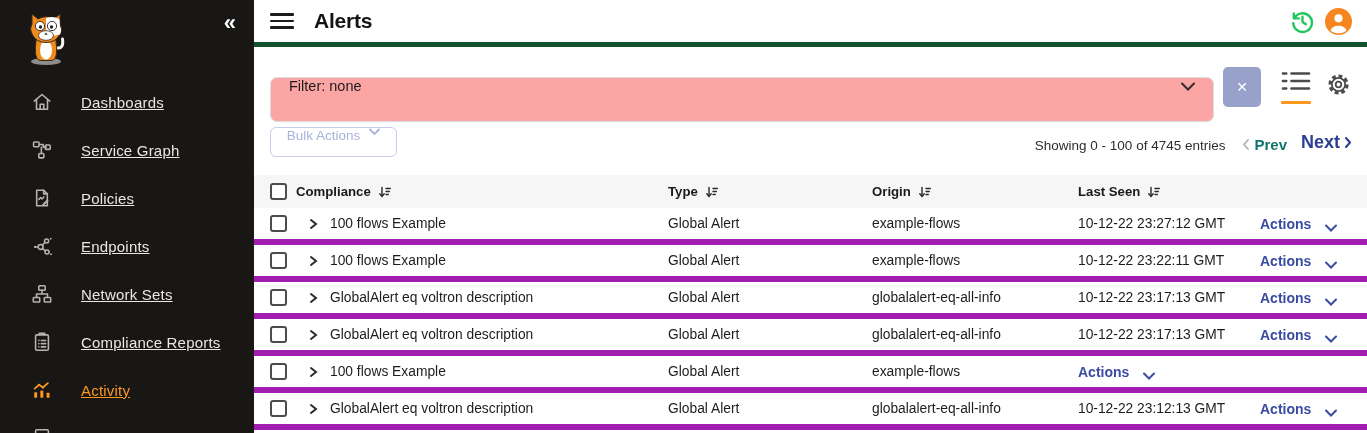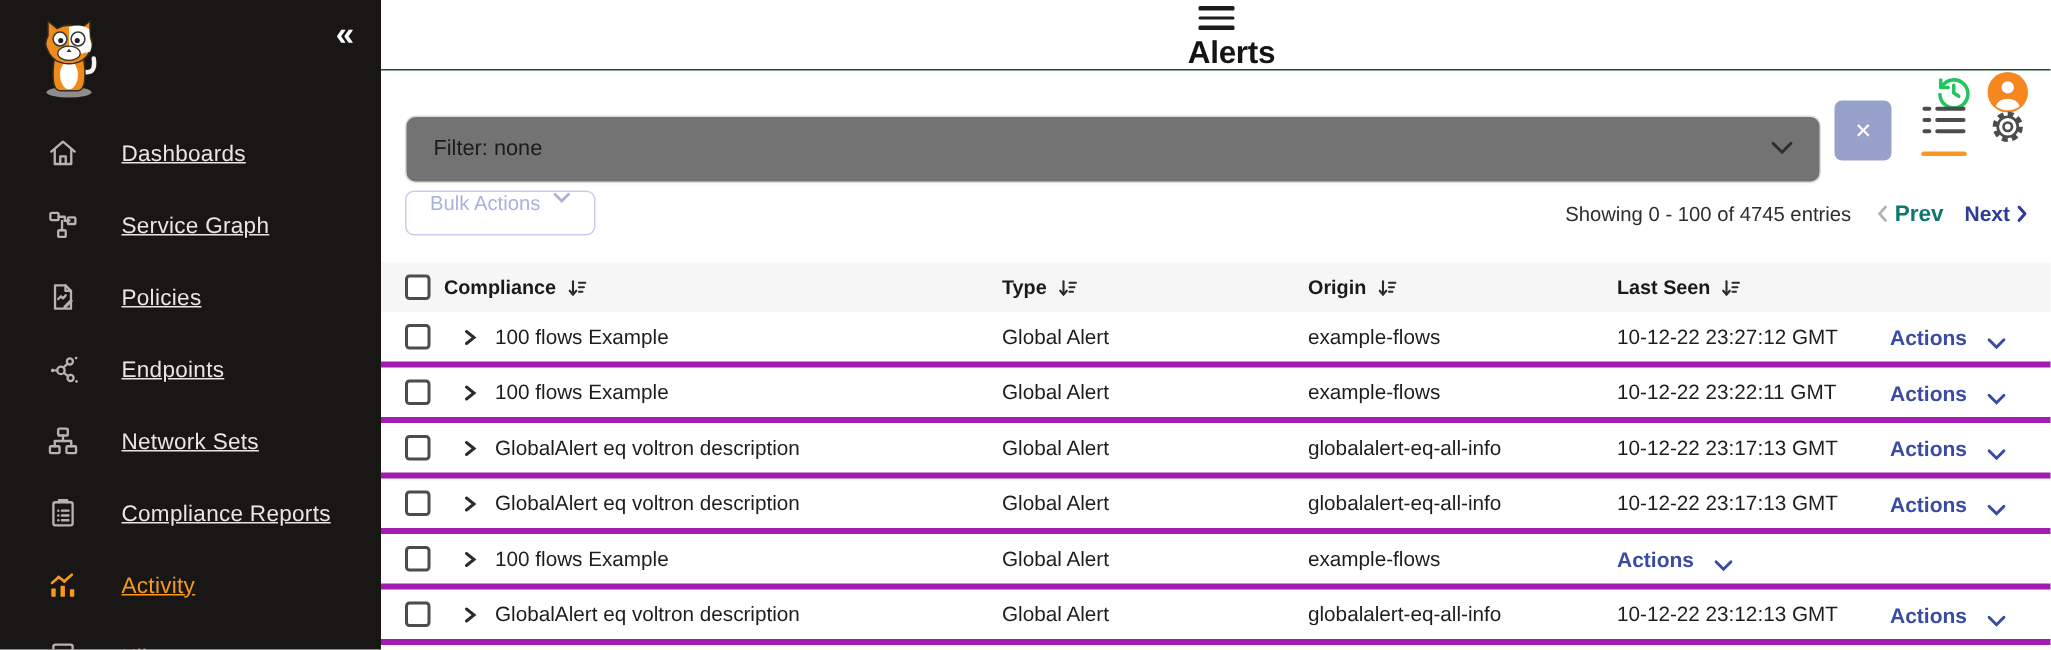--- a/index.html
+++ b/index.html
@@ -19,60 +19,60 @@
     align-items:center; justify-content:center; }
   .nav-item .nlabel { margin-left:27px; font-size:15px; color:#e9e6e3;
     letter-spacing:.2px; white-space:nowrap;text-decoration:underline; }
   .nav-item.active .nlabel { color:#f9981d; }
   .nicon svg { stroke:#b7b3ae; fill:none; stroke-width:1.7; stroke-linecap:round; stroke-linejoin:round; }
   .nav-item.active .nicon svg { stroke:#f9981d; }
 
   
   .main { position:absolute; left:254px; top:0; width:1113px; height:433px; background:#fff; }
 
-  .topbar { height:47px; border-bottom:1px solid #14532d; display:flex;
-    align-items:center; padding:0 15px 0 16px;flex-direction:column; }
+  .topbar { height:47px; border-bottom:5px solid #14532d; display:flex;
+    align-items:center; padding:0 15px 0 16px; }
   .hamburger { width:24px; cursor:pointer; }
   .hamburger div { height:2.6px; background:#1b1b1b; border-radius:1px; margin:4px 0; }
   .page-title { margin-left:20px; font-size:21px; font-weight:800; color:#141414; letter-spacing:-.2px; }
   .topbar-right { margin-left:auto; display:flex; align-items:center; gap:9px; }
   .icon-btn { cursor:pointer; display:flex; align-items:center; }
 
   .filter-row { margin:17px 16px 0 16px; display:flex; align-items:center; height:45px; }
   .filter-select { width:950px; height:45px; border:1px solid #dcdcde; border-radius:7px;
-    display:flex; align-items:center; justify-content:space-between; padding:0 18px;
-    font-size:14.5px; color:#1b1b1b; cursor:pointer; background:#737373;
+    display:flex; align-items:flex-start; justify-content:space-between; padding:0 18px;
+    font-size:14.5px; color:#1b1b1b; cursor:pointer; background:#fca5a5;
     box-shadow:0 1px 1px rgba(0,0,0,.02);margin-top:25px; }
   .clear-btn { margin-left:9px; width:38px; height:40px; background:#98a1c9; color:#fff;
     border:none; border-radius:5px; font-size:14px; cursor:pointer;
     display:flex; align-items:center; justify-content:center; }
   .view-toggle { margin-left:20px; display:flex; flex-direction:column; align-items:center;
     cursor:pointer; }
   .view-toggle .bar { width:30px; height:3px; background:#f9981d; margin-top:5px; border-radius:1px; }
   .gear-wrap { margin-left:15px; cursor:pointer; }
 
   .toolbar { margin:18px 16px 0 16px; height:30px; display:flex; align-items:center; }
   .bulk-btn { width:127px; height:30px; border:1px solid #c7cdea; border-radius:6px;
     background:#fff; color:#a9b2da; font-size:13.5px; display:flex; align-items:flex-start;
     justify-content:center; gap:9px; cursor:default; font-family:inherit; }
-  .pager { margin-left:auto; display:flex; align-items:center; font-size:13.5px; color:#2d2d2d; }
+  .pager { margin-left:auto; display:flex; align-items:flex-end; font-size:13.5px; color:#2d2d2d; }
   .pager .prev { margin-left:18px; display:flex; align-items:center; gap:5px;
     color:#0f766e; font-size:15px; font-weight:700; cursor:default; }
   .pager .next { margin-left:14px; display:flex; align-items:center; gap:5px;
-    color:#2c3e94; font-size:14px; font-weight:700; cursor:pointer; }
+    color:#2c3e94; font-size:18px; font-weight:700; cursor:pointer; }
 
   .grid { display:grid; grid-template-columns:42px 34px 338px 204px 206px 182px 1fr;
     align-items:center; }
   .thead { margin-top:18px; height:33px; background:#f6f6f7; font-size:13.2px;
     font-weight:700; color:#1a1a1a; }
   .thead .desc-h { grid-column:2 / 4; }
   .th { display:flex; align-items:center; gap:7px; cursor:pointer; }
   .checkbox { width:17px; height:17px; border:2px solid #4c4c4c; border-radius:3px;
     background:#fff; margin-left:16px; cursor:pointer; }
-  .trow { height:37px; border-bottom:4px solid #a21caf; font-size:13.8px; color:#1d1d1d; }
+  .trow { height:37px; border-bottom:6px solid #a21caf; font-size:13.8px; color:#1d1d1d; }
   .expand { display:flex; align-items:center; justify-content:center; cursor:pointer; }
   .cell { white-space:nowrap; overflow:hidden; }
   .actions { display:flex; align-items:flex-end; gap:14px; color:#3a4ba4; font-weight:700;
     font-size:14px; cursor:pointer; }
 </style>
 </head>
 <body>
 
 <div class="sidebar">
   <div class="logo">

